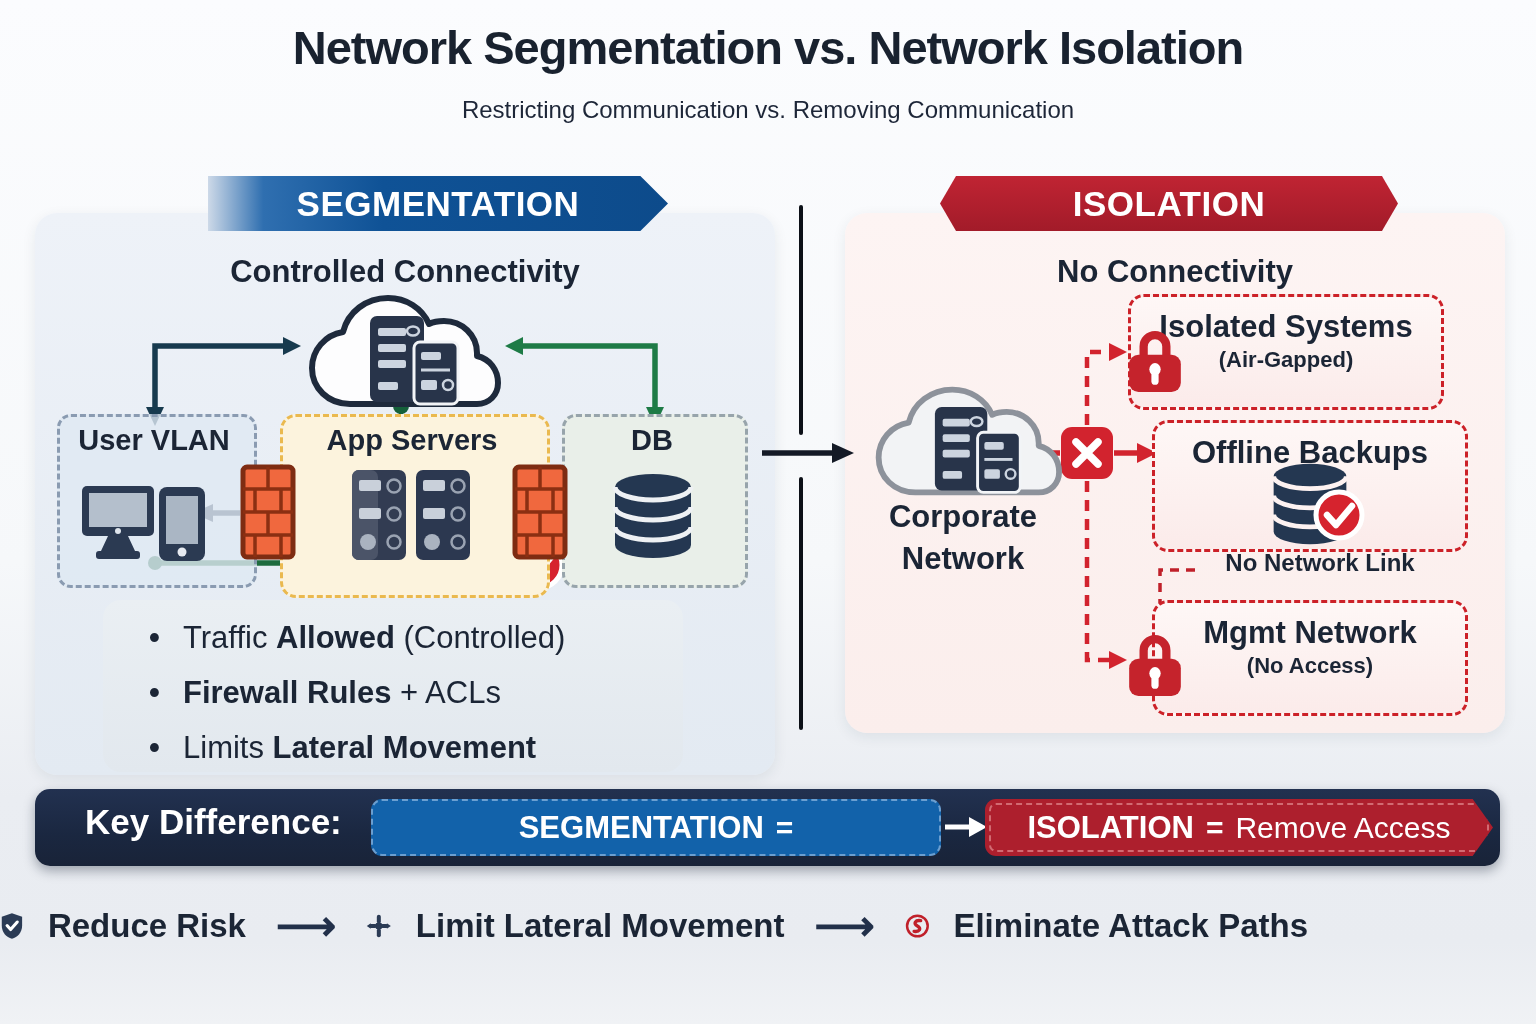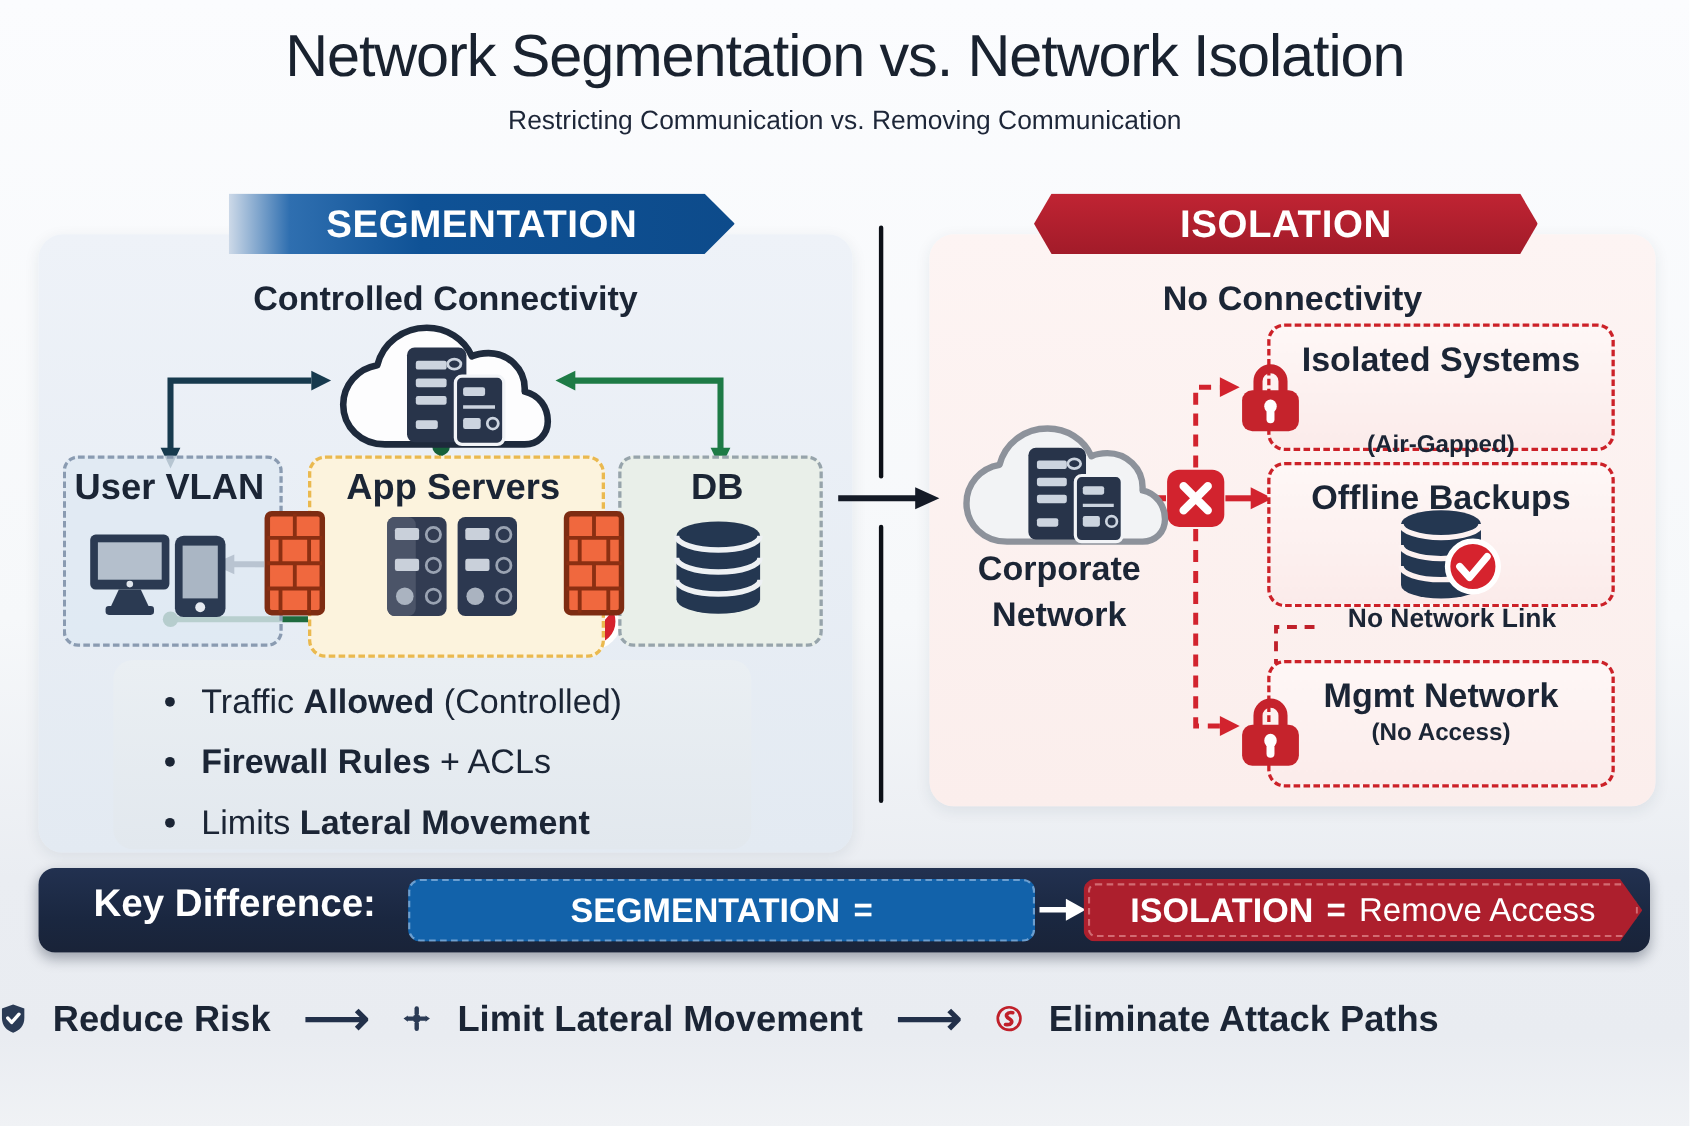--- a/index.html
+++ b/index.html
@@ -4,40 +4,40 @@
 <style>
   html,body{margin:0;padding:0;}
   #stage{
     position:relative;width:1536px;height:1024px;overflow:hidden;
     font-family:"Liberation Sans",sans-serif;color:#1b2535;
     background:linear-gradient(180deg,#fbfcfe 0%,#f6f8fa 55%,#eaedf2 78%,#e9ecf1 92%,#f0f2f5 100%);
   }
   .abs{position:absolute;}
   .ctr{text-align:center;}
   
-  .title{left:0;top:20px;width:1536px;font-size:54px;font-weight:400;letter-spacing:-1px;color:#19222f;}
+  .title{left:0;top:20px;width:1536px;font-size:47px;font-weight:700;letter-spacing:-1px;color:#19222f;}
   .subtitle{left:0;top:96px;width:1536px;font-size:24px;font-weight:500;color:#1d2638;}
   
   .panel{border-radius:22px;box-shadow:0 4px 14px rgba(30,45,70,.08);}
   .panel-seg{left:35px;top:213px;width:740px;height:562px;background:linear-gradient(180deg,#eef2f8,#e3eaf2);}
   .panel-iso{left:845px;top:213px;width:660px;height:520px;background:linear-gradient(180deg,#fdf4f3,#fbeeec);}
   .banner{height:55px;line-height:55px;text-align:center;color:#fff;font-size:35px;font-weight:800;letter-spacing:.5px;
     box-shadow:0 3px 8px rgba(20,30,50,.25);}
   .banner-seg{left:208px;top:176px;width:460px;
     background:linear-gradient(90deg,#cdd9e8 0%,#2f6fb0 12%,#0f5296 38%,#0d4b8b 100%);
     clip-path:polygon(0 0,94% 0,100% 50%,94% 100%,0 100%);}
   .banner-iso{left:940px;top:176px;width:458px;
     background:linear-gradient(180deg,#c02433,#a21b29);
     clip-path:polygon(3.5% 0,96.5% 0,100% 50%,96.5% 100%,3.5% 100%,0 50%);}
   .subhead{top:254px;font-size:31px;font-weight:700;color:#1b2535;}
   .subhead-seg{left:35px;width:740px;}
   .subhead-iso{left:845px;width:660px;}
   
   .seg-box{border-radius:14px;}
-  .box-label{width:100%;text-align:center;font-size:33px;font-weight:700;color:#1b2535;}
+  .box-label{width:100%;text-align:center;font-size:29px;font-weight:700;color:#1b2535;}
   .box-uservlan{left:57px;top:414px;width:194px;height:168px;border:3px dashed #8a9bb1;background:rgba(222,232,243,.8);}
   .box-app{left:280px;top:414px;width:264px;height:178px;border:3px dashed #eab94f;background:#fcf3dd;border-radius:16px;}
   .box-db{left:562px;top:414px;width:180px;height:168px;border:3px dashed #97a4ab;background:#e9efe9;}
   
   .bullets{left:103px;top:600px;width:580px;height:172px;border-radius:18px;
     background:linear-gradient(180deg,#eaeff3,#e2e8ee);padding:20px 0 0 46px;box-sizing:border-box;}
   .bullet-line{font-size:31px;color:#1b2535;margin-bottom:19px;font-weight:400;}
   .bullet-line b{font-weight:700;}
   .bullet-dot{display:inline-block;width:34px;font-size:31px;font-weight:700;}
   
@@ -247,21 +247,21 @@
     <rect x="80" y="98" width="20" height="8" rx="2" fill="#ccd4df"></rect>
     <ellipse cx="115" cy="47" rx="6" ry="4.5" fill="none" stroke="#ccd4df" stroke-width="2.5"></ellipse>
     <rect x="116" y="58" width="44" height="62" rx="6" fill="#28344a" stroke="#f2f4f7" stroke-width="3"></rect>
     <rect x="123" y="68" width="20" height="8" rx="2" fill="#ccd4df"></rect>
     <line x1="123" y1="86" x2="152" y2="86" stroke="#ccd4df" stroke-width="3"></line>
     <rect x="123" y="96" width="16" height="10" rx="2" fill="#ccd4df"></rect>
     <circle cx="150" cy="101" r="5" fill="none" stroke="#ccd4df" stroke-width="2.5"></circle>
   </svg>
   <div class="abs cloud-label ctr">Corporate Network</div>
 
-  <div class="abs iso-box" style="left:1152px;top:294px;width:316px;height:116px;gap:44px;">
+  <div class="abs iso-box" style="left:1128px;top:294px;width:316px;height:116px;">
     <div class="iso-line1">Isolated Systems</div>
     <div class="iso-line2" style="margin-top:2px;">(Air-Gapped)</div>
   </div>
   <div class="abs iso-box" style="left:1152px;top:420px;width:316px;height:132px;">
     <div class="iso-line1">Offline Backups</div>
   </div>
   <div class="abs nnl ctr">No Network Link</div>
   <div class="abs iso-box" style="left:1152px;top:600px;width:316px;height:116px;">
     <div class="iso-line1">Mgmt Network</div>
     <div class="iso-line2" style="margin-top:2px;">(No Access)</div>

